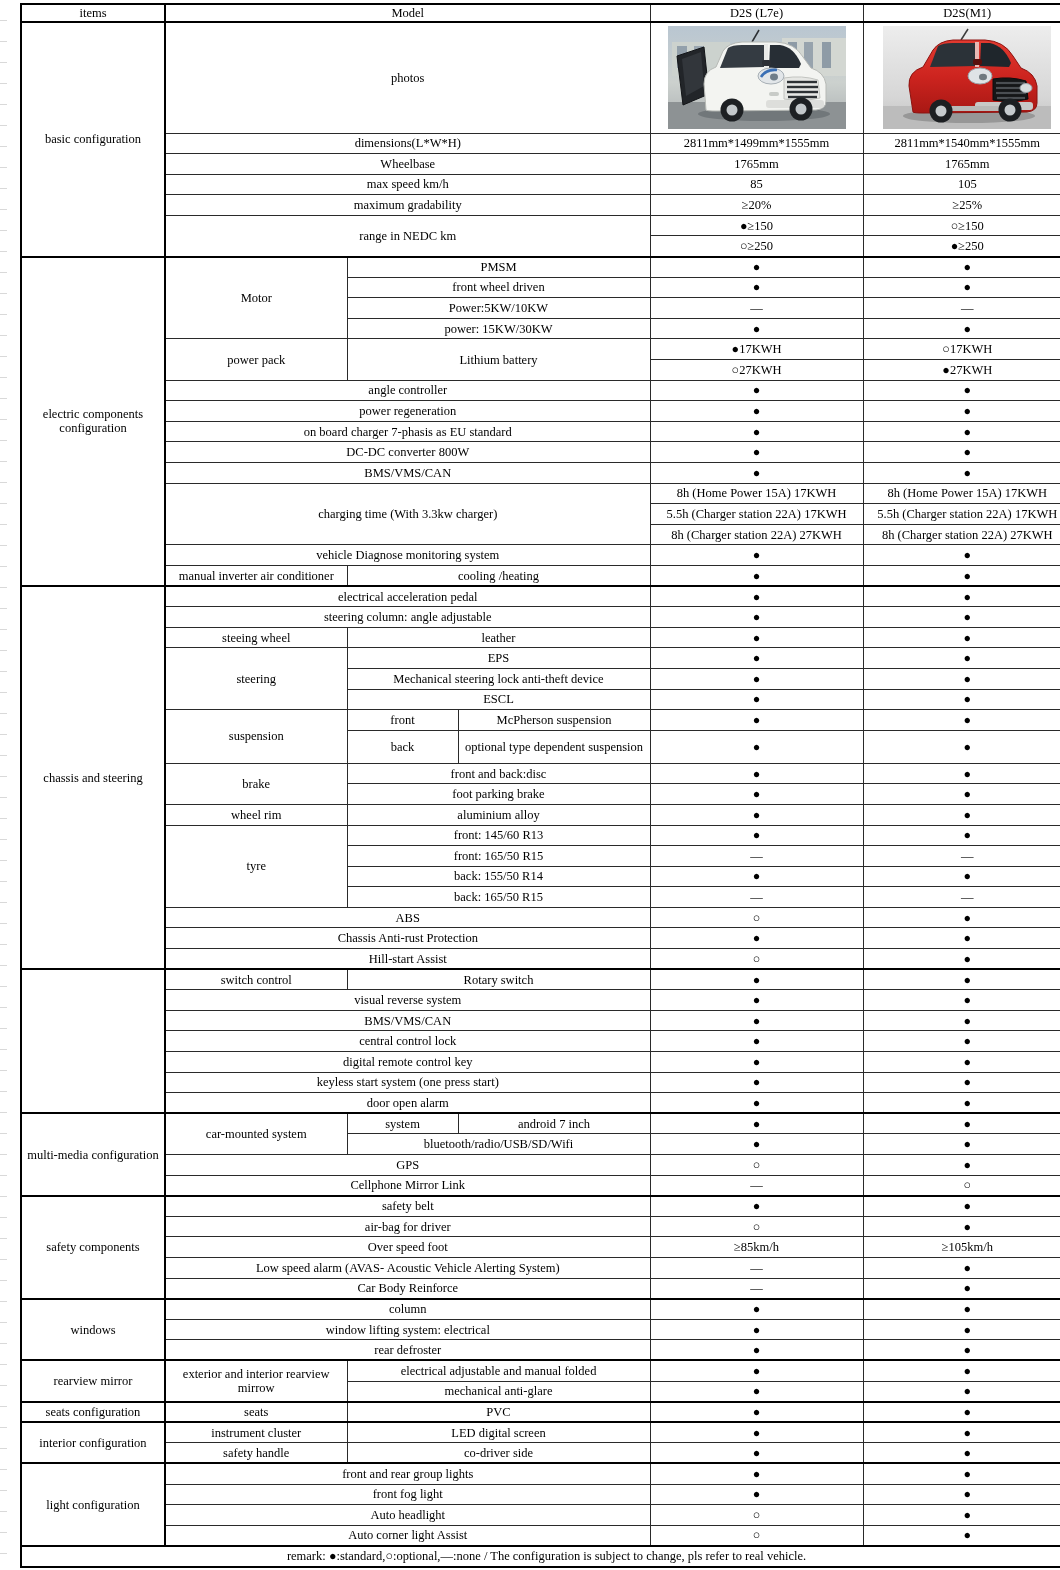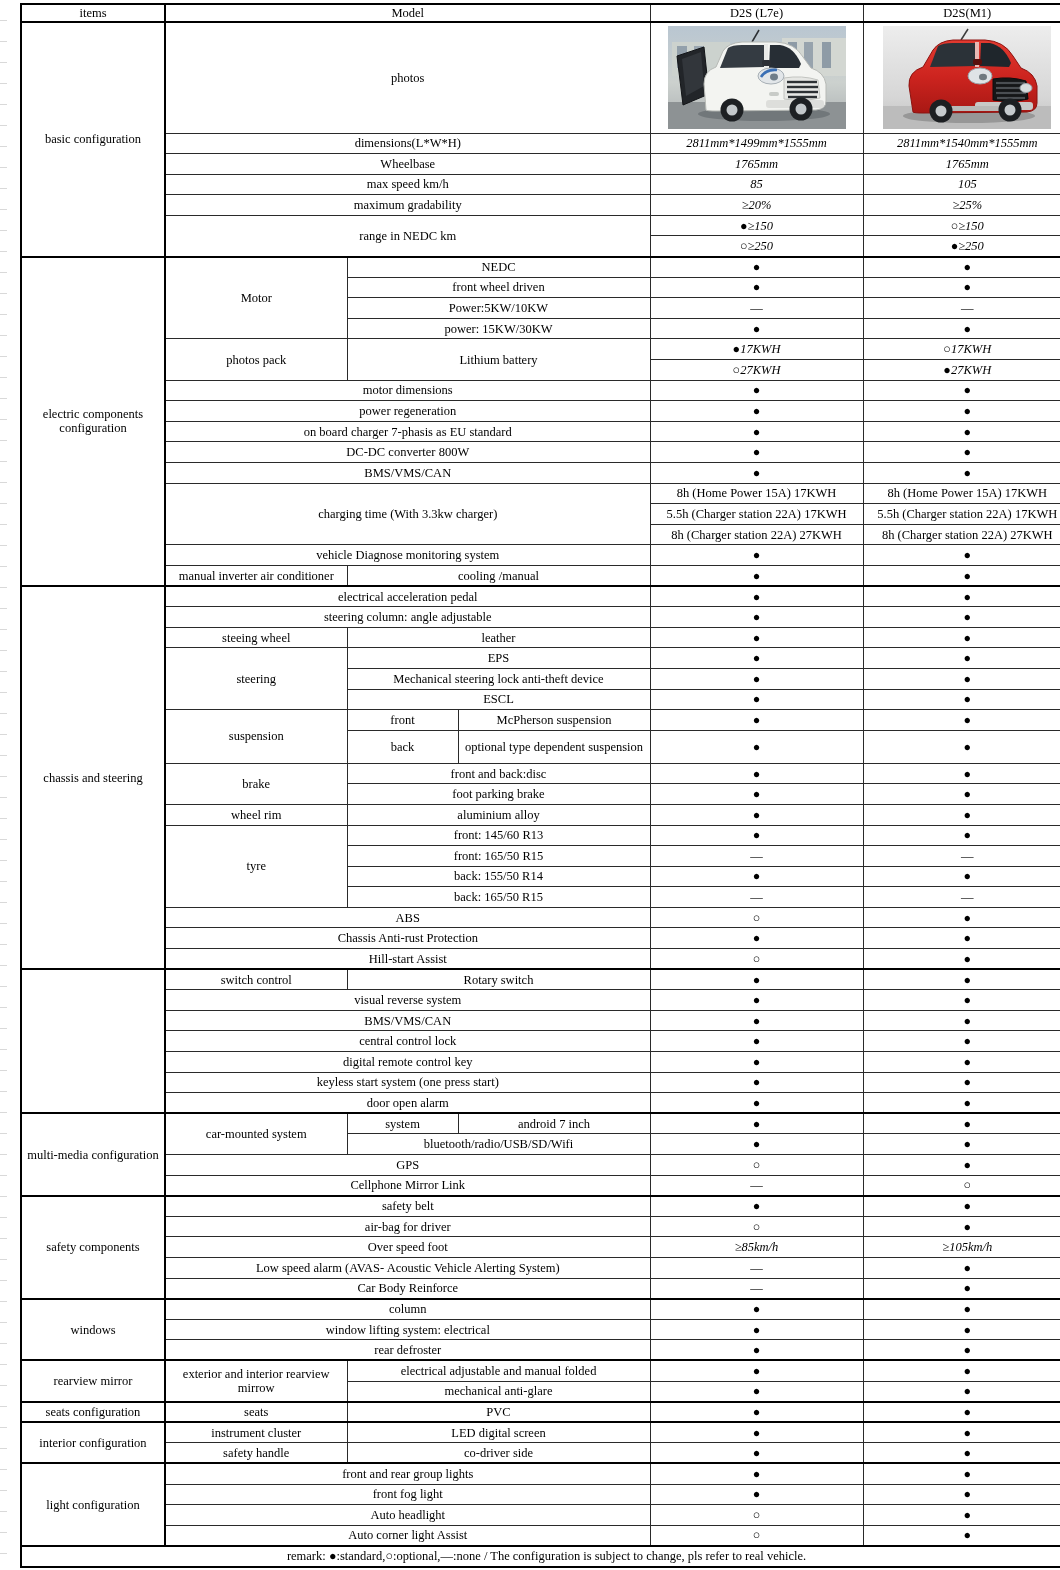--- a/index.html
+++ b/index.html
@@ -10,21 +10,21 @@
   #spec-table{border-collapse:collapse;table-layout:fixed;
     position:absolute;left:20px;top:3px;width:1051px;border:2px solid #000;background:#fff;}
   #spec-table tr{height:20.6px;}
   #spec-table td{border:1px solid #2a2a2a;text-align:center;vertical-align:middle;
     font-size:12.5px;line-height:1.12;padding:0 2px;overflow:hidden;}
   #spec-table tr.gt > td{border-top:2px solid #000;}
   td.hdr{font-size:13px;}
   td.hdr0,td.cat{border-right:2px solid #000 !important;}
   td.cat{font-size:12.5px;}
   td.sym{font-size:14px;}
-  td.val{font-size:12.3px;font-style:italic;}
+  td.val{font-size:12.3px;}
   td.chg{font-size:11.8px;}
   td.photo{padding:0;}
   td.rem{text-align:left;padding-left:6px;font-size:13px;border-left:2px solid #000;}
   svg{display:block;margin:0 auto;}
 </style>
 </head>
 <body>
 
 <div class="gridstub"></div>
 
@@ -159,51 +159,51 @@
         <td class="val">●≥150</td>
         <td class="val">○≥150</td>
       </tr>
       <tr>
         <td class="val">○≥250</td>
         <td class="val">●≥250</td>
       </tr>
       <tr class="gt">
         <td rowspan="16" class="cat">electric components configuration</td>
         <td rowspan="4" class="lbl">Motor</td>
-        <td colspan="2" class="lbl">NEDC</td>
+        <td colspan="2" class="lbl">PMSM</td>
         <td class="sym">●</td>
         <td class="sym">●</td>
       </tr>
       <tr>
         <td colspan="2" class="lbl">front wheel driven</td>
         <td class="sym">●</td>
         <td class="sym">●</td>
       </tr>
       <tr>
         <td colspan="2" class="lbl">Power:5KW/10KW</td>
         <td class="sym">—</td>
         <td class="sym">—</td>
       </tr>
       <tr>
         <td colspan="2" class="lbl">power: 15KW/30KW</td>
         <td class="sym">●</td>
         <td class="sym">●</td>
       </tr>
       <tr>
-        <td rowspan="2" class="lbl">photos pack</td>
+        <td rowspan="2" class="lbl">power pack</td>
         <td colspan="2" rowspan="2" class="lbl">Lithium battery</td>
         <td class="val">●17KWH</td>
         <td class="val">○17KWH</td>
       </tr>
       <tr>
         <td class="val">○27KWH</td>
         <td class="val">●27KWH</td>
       </tr>
       <tr>
-        <td colspan="3" class="lbl">motor dimensions</td>
+        <td colspan="3" class="lbl">angle controller</td>
         <td class="sym">●</td>
         <td class="sym">●</td>
       </tr>
       <tr>
         <td colspan="3" class="lbl">power regeneration</td>
         <td class="sym">●</td>
         <td class="sym">●</td>
       </tr>
       <tr>
         <td colspan="3" class="lbl">on board charger 7-phasis as EU standard</td>
@@ -233,21 +233,21 @@
         <td class="chg">8h (Charger station 22A) 27KWH</td>
         <td class="chg">8h (Charger station 22A) 27KWH</td>
       </tr>
       <tr>
         <td colspan="3" class="lbl">vehicle Diagnose monitoring system</td>
         <td class="sym">●</td>
         <td class="sym">●</td>
       </tr>
       <tr>
         <td class="lbl">manual inverter air conditioner</td>
-        <td colspan="2" class="lbl">cooling /manual</td>
+        <td colspan="2" class="lbl">cooling /heating</td>
         <td class="sym">●</td>
         <td class="sym">●</td>
       </tr>
       <tr class="gt">
         <td rowspan="18" class="cat">chassis and steering</td>
         <td colspan="3" class="lbl">electrical acceleration pedal</td>
         <td class="sym">●</td>
         <td class="sym">●</td>
       </tr>
       <tr>

